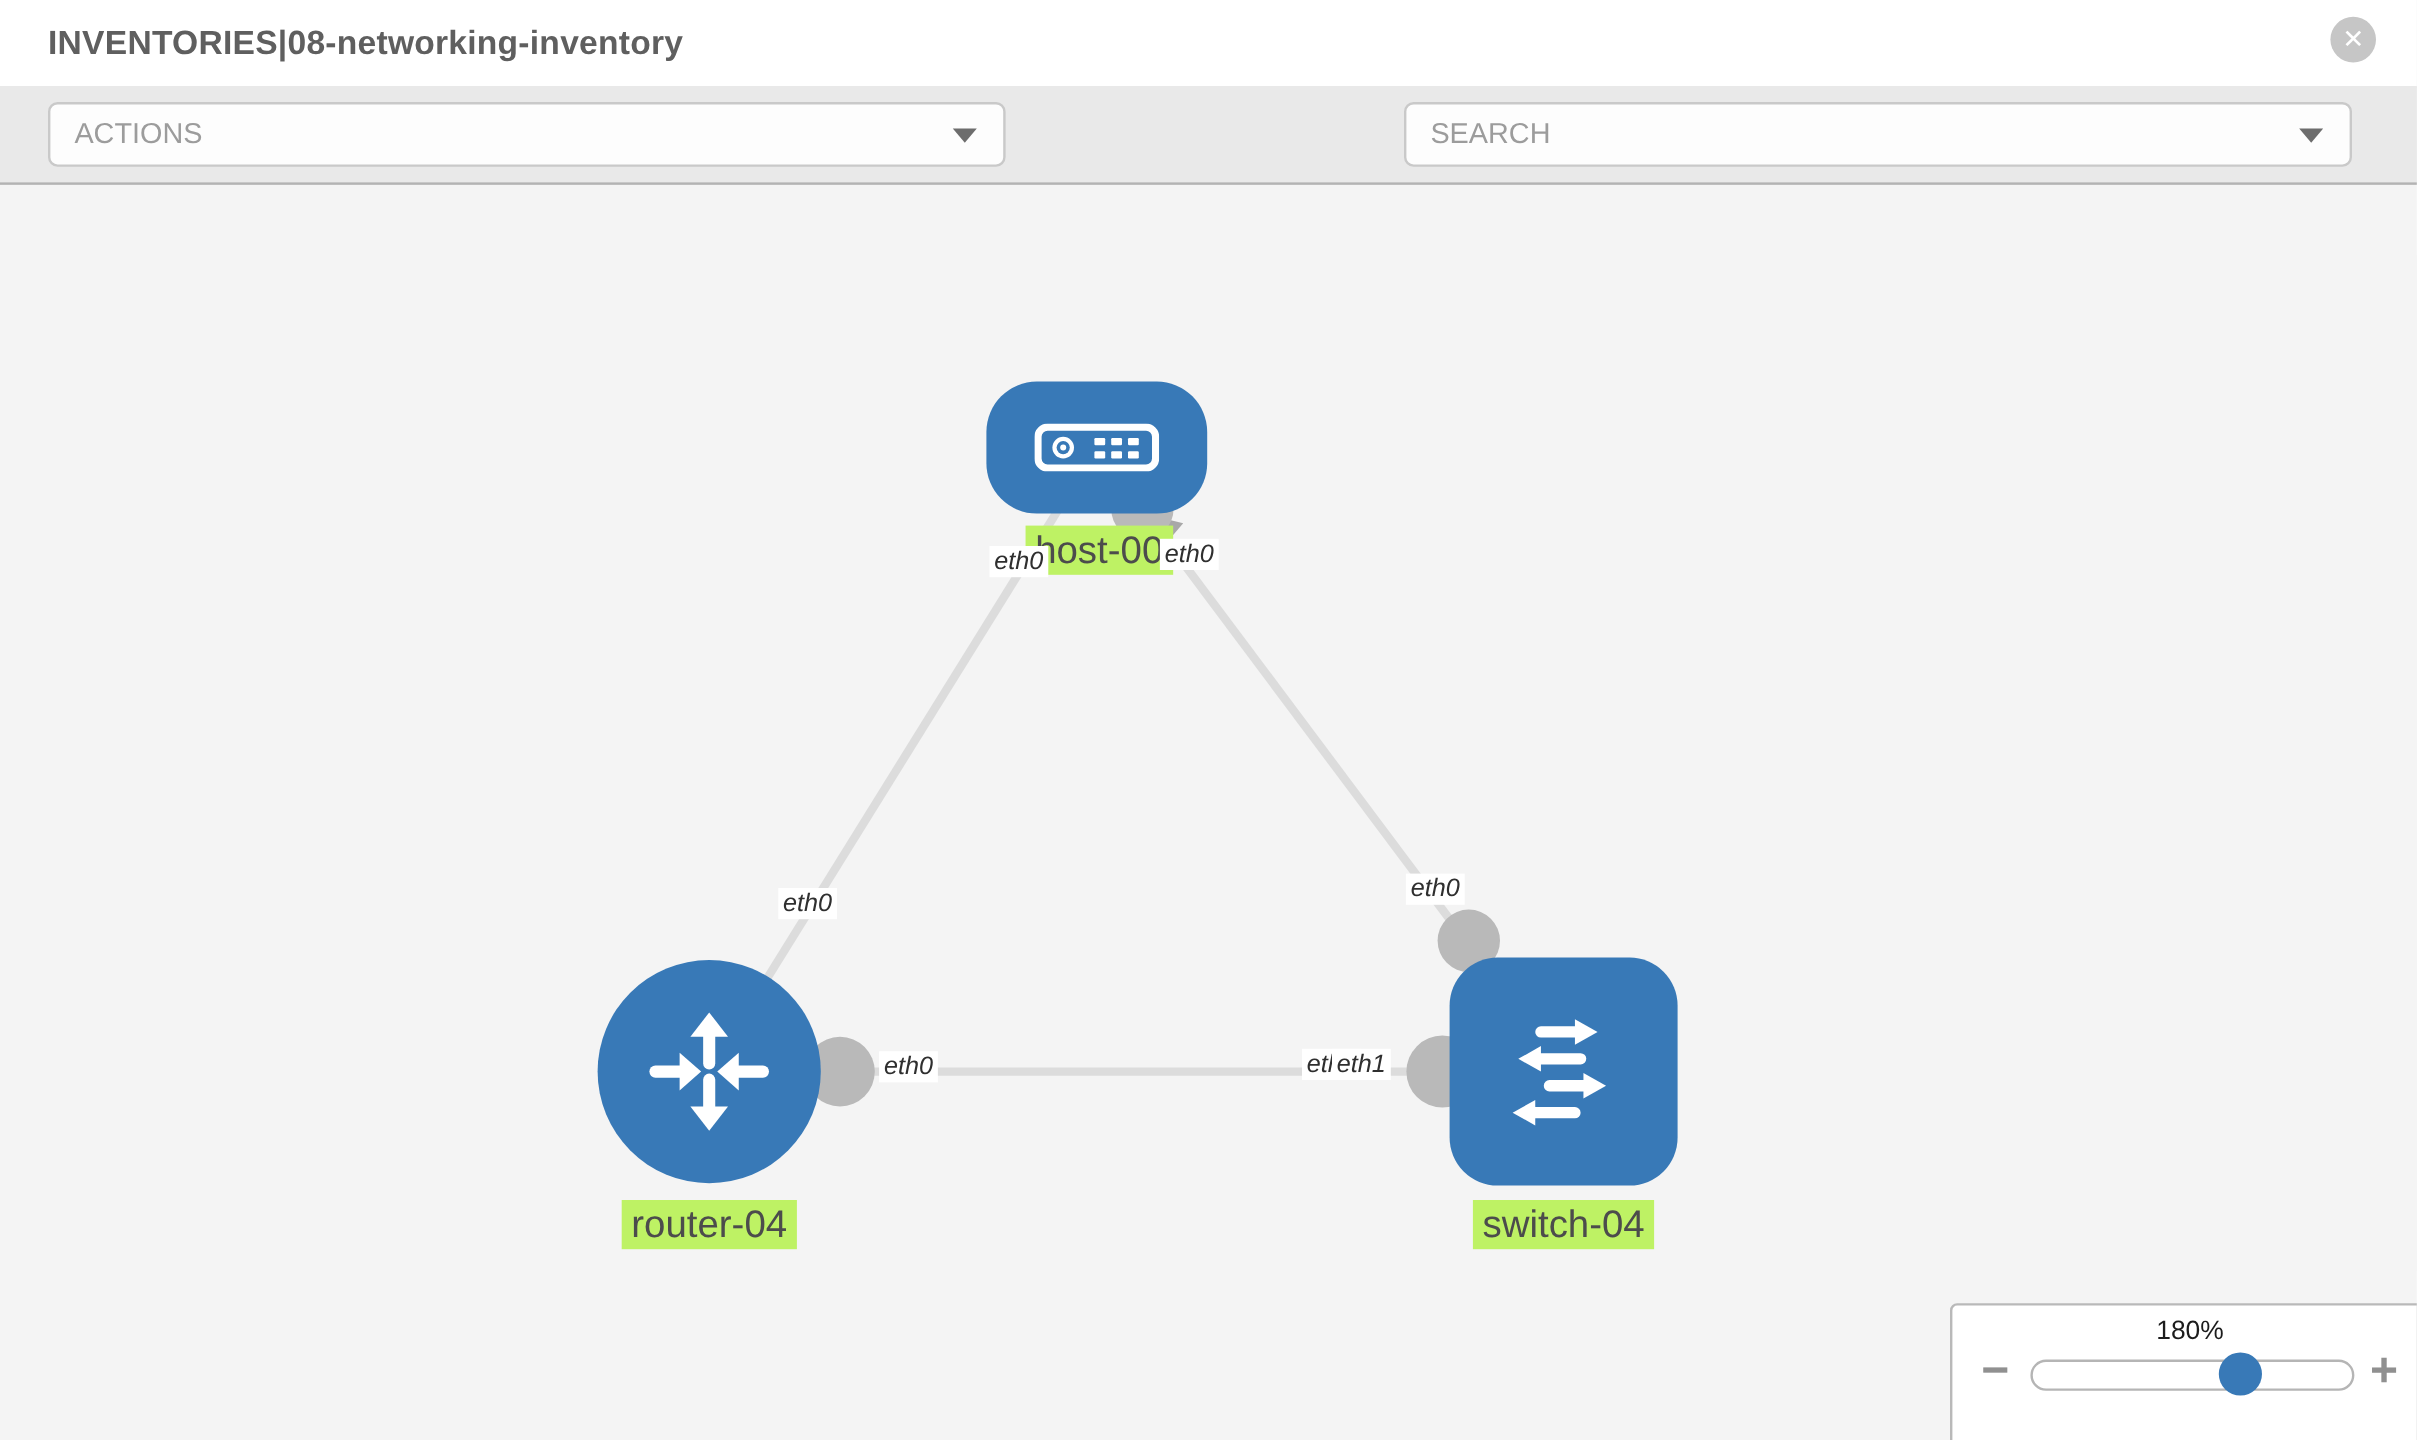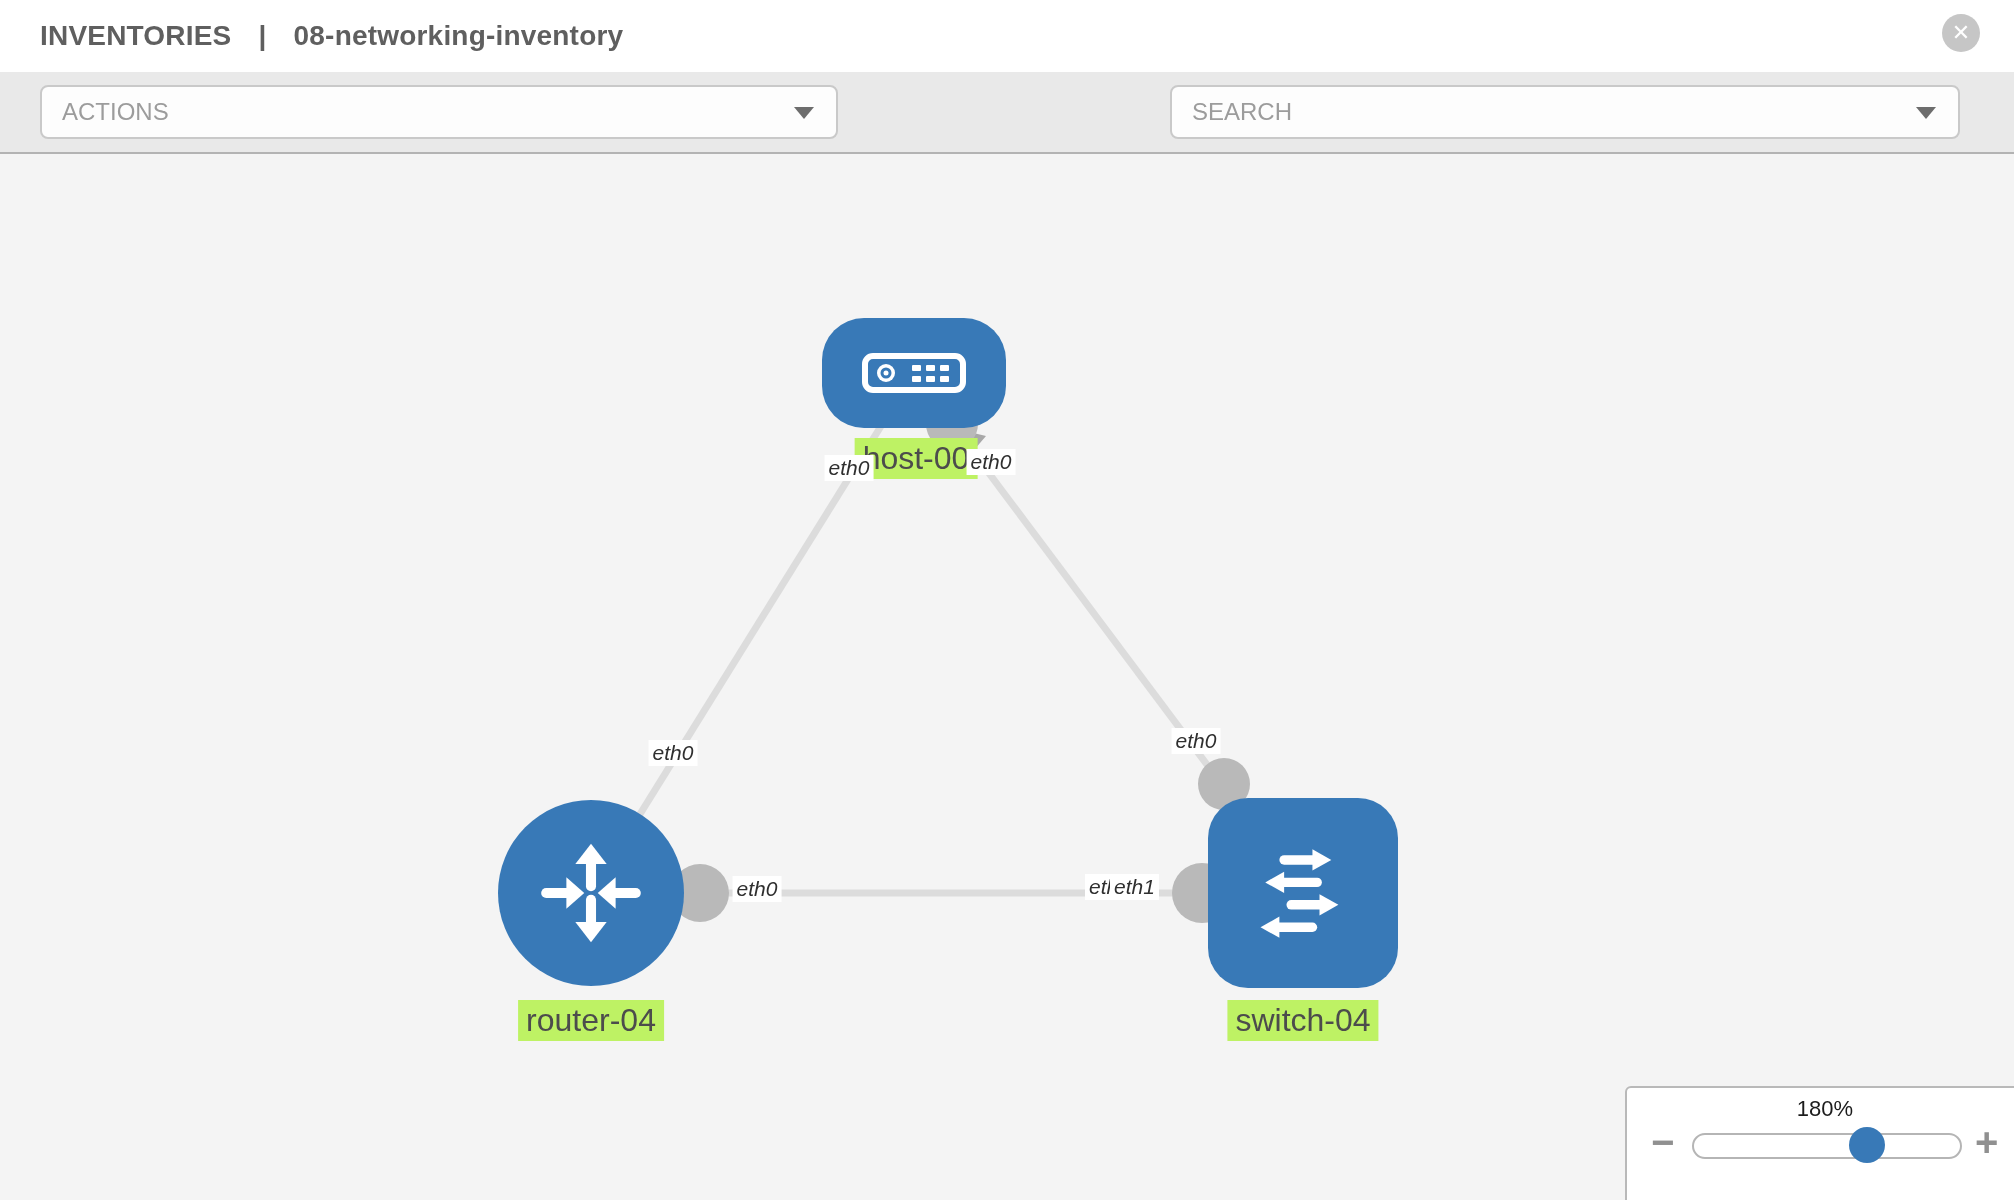--- a/index.html
+++ b/index.html
@@ -1,21 +1,21 @@
 <!DOCTYPE html>
 <html><head>
 <meta charset="utf-8">
 <style>
   html,body{margin:0;padding:0;}
   body{font-family:"Liberation Sans","DejaVu Sans",sans-serif;background:#fff;}
   .stage{position:relative;width:2014px;height:1200px;overflow:hidden;background:#f4f4f4;}
 
   
   .hdr{position:absolute;left:0;top:0;width:2014px;height:72px;background:#fff;border-bottom:1px solid #d8d8d8;z-index:30;}
-  .hdr-title{position:absolute;left:40px;top:0;height:72px;display:flex;align-items:center;gap:27px;
+  .hdr-title{position:absolute;left:40px;top:0;height:72px;display:flex;align-items:center;gap:0;
              font-size:28px;font-weight:bold;color:#5f5f5f;letter-spacing:.2px;}
   .close-btn{position:absolute;right:34px;top:14px;width:38px;height:38px;border-radius:50%;background:#c6c6c6;
              color:#fff;display:flex;align-items:center;justify-content:center;font-size:22px;font-weight:bold;cursor:pointer;}
 
   
   .tbar{position:absolute;left:0;top:72px;width:2014px;height:80px;background:#e9e9e9;border-bottom:2px solid #b3b3b3;z-index:30;padding-left:13px;}
   .select{position:absolute;top:13px;height:54px;background:#fdfdfd;border:2px solid #c9c9c9;border-radius:8px;
           display:flex;align-items:center;color:#9c9c9c;font-size:24px;padding:0 20px;box-sizing:border-box;cursor:pointer;}
   .caret{position:absolute;right:22px;top:50%;margin-top:-5px;width:0;height:0;
          border-left:10px solid transparent;border-right:10px solid transparent;border-top:12px solid #6d6d6d;}

